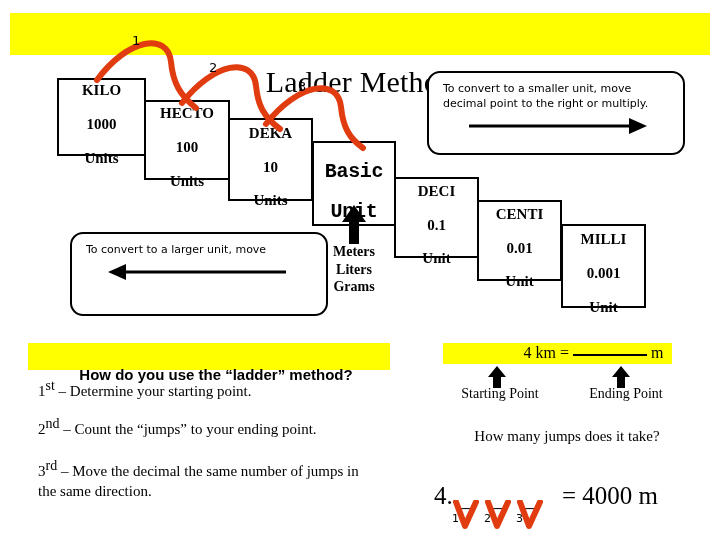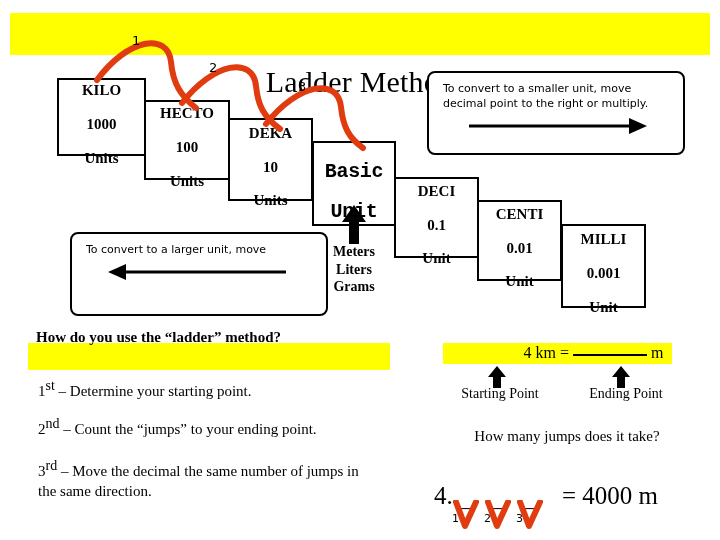--- a/index.html
+++ b/index.html
@@ -70,38 +70,39 @@
   
   #basic-arrow{left:338px;top:203px;width:32px;height:42px;z-index:22;}
   #basic-words{
     left:312px;top:243px;width:84px;
     text-align:center;font-weight:bold;font-size:14px;
     font-family:"Liberation Serif",serif;line-height:1.25;
   }
 
   
   .callout{
-    border:2px solid #000;border-radius:8px;background:#fff;
+    border:2px solid #000;border-radius:13px;background:#fff;
     font-family:"DejaVu Sans",sans-serif;
     box-sizing:border-box;
   }
   .callout .ctext{
     font-size:11px;color:#000;line-height:1.35;
     padding:9px 14px 0 14px;
   }
   #callout-smaller{left:427px;top:71px;width:258px;height:84px;}
   #callout-larger {left:38px; top:232px;width:258px;height:84px;margin-left:32px;}
   .callout svg{display:block;margin:4px auto 0 auto;}
 
   
   #howto-banner{left:28px;top:343px;width:362px;height:27px;background:#ffff00;}
   #howto-title{
-    left:36px;top:325px;width:360px;height:24px;
+    left:36px;top:363px;width:360px;height:24px;
     font-size:15px;font-weight:bold;line-height:24px;
-    font-family:Liberation Serif, serif;
+    font-family:Liberation Sans, sans-serif;
+    text-align:center;
   }
   .step-line{
     font-family:"Liberation Serif",serif;
     font-size:15px;color:#000;line-height:1.35;
   }
   #step-1{left:38px;top:377px;width:350px;}
   #step-2{left:38px;top:415px;width:350px;}
   #step-3{left:38px;top:457px;width:340px;}
   .sup{font-size:14px;vertical-align:super;}
 

